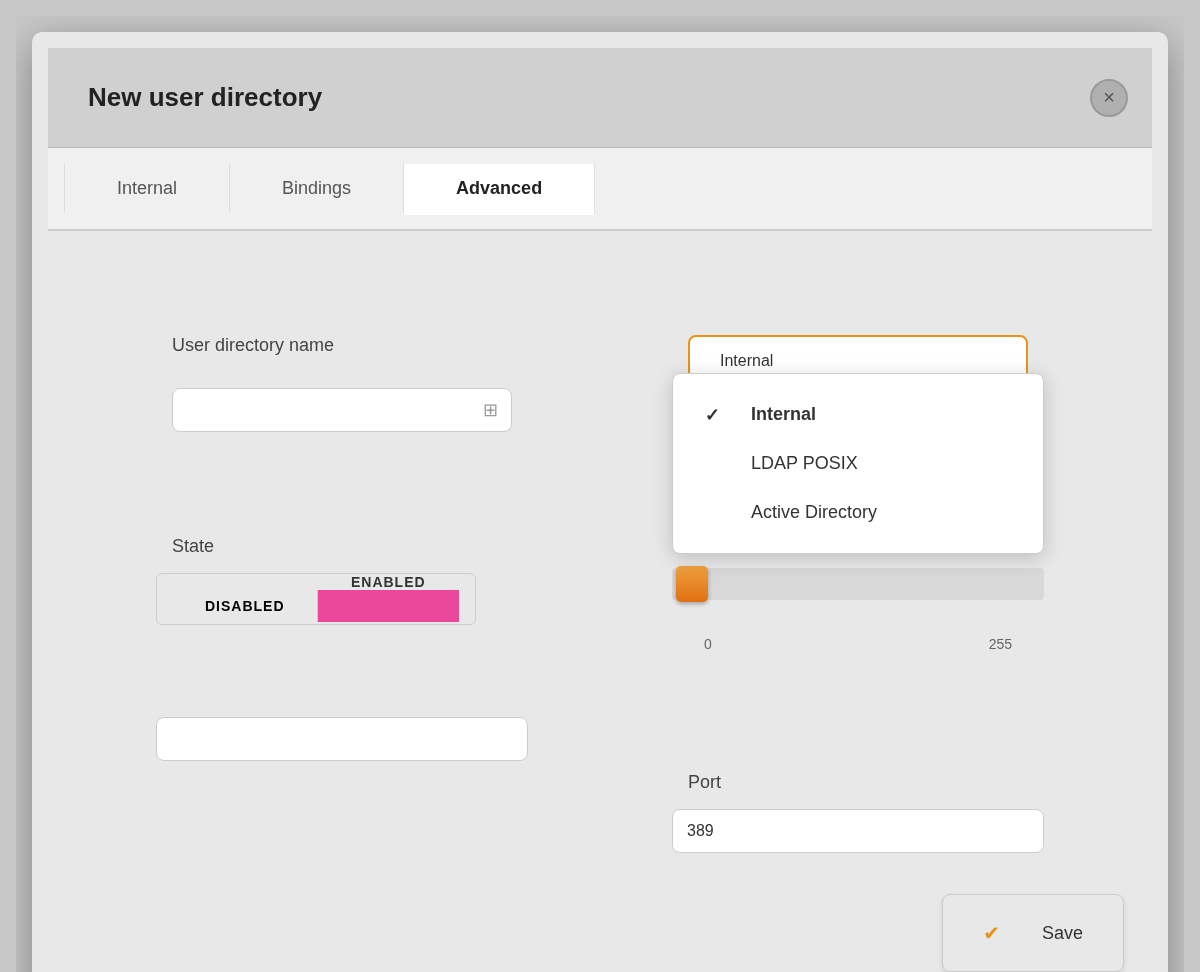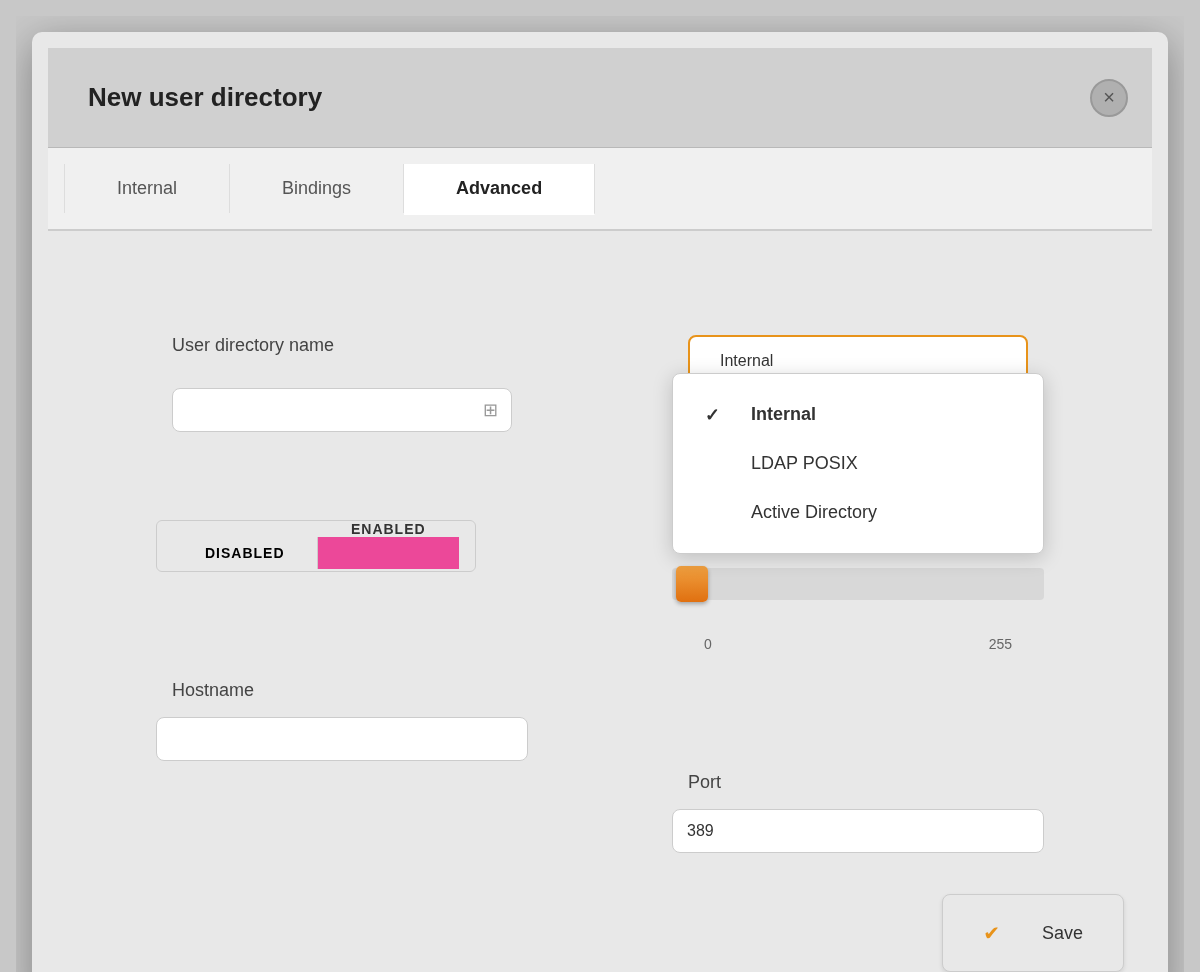--- a/index.html
+++ b/index.html
@@ -355,32 +355,32 @@
 
         <div class="field-group">
           <label class="field-label">User directory name</label>
           <div class="input-with-icon">
             <input type="text" class="text-input" value="" style="">
             <span class="input-icon">⊞</span>
           </div>
         </div>
 
         <div class="field-group" style="margin-top: 40px;">
+          <label class="field-label">State</label>
           <div class="state-toggle">
             <div class="toggle-btn disabled-btn">
               <span>DISABLED</span>
             </div>
             <div class="toggle-btn enabled-btn">
               <span>ENABLED</span>
             </div>
           </div>
         </div>
 
         <div class="field-group" style="margin-top: 60px;">
-          <label class="field-label">Hostname</label>
           <input type="text" class="text-input" value="" style="">
         </div>
 
       </div>
 
       <div class="right-col">
 
         <div class="field-group">
           <div class="type-container">
             <div class="type-select-display">

